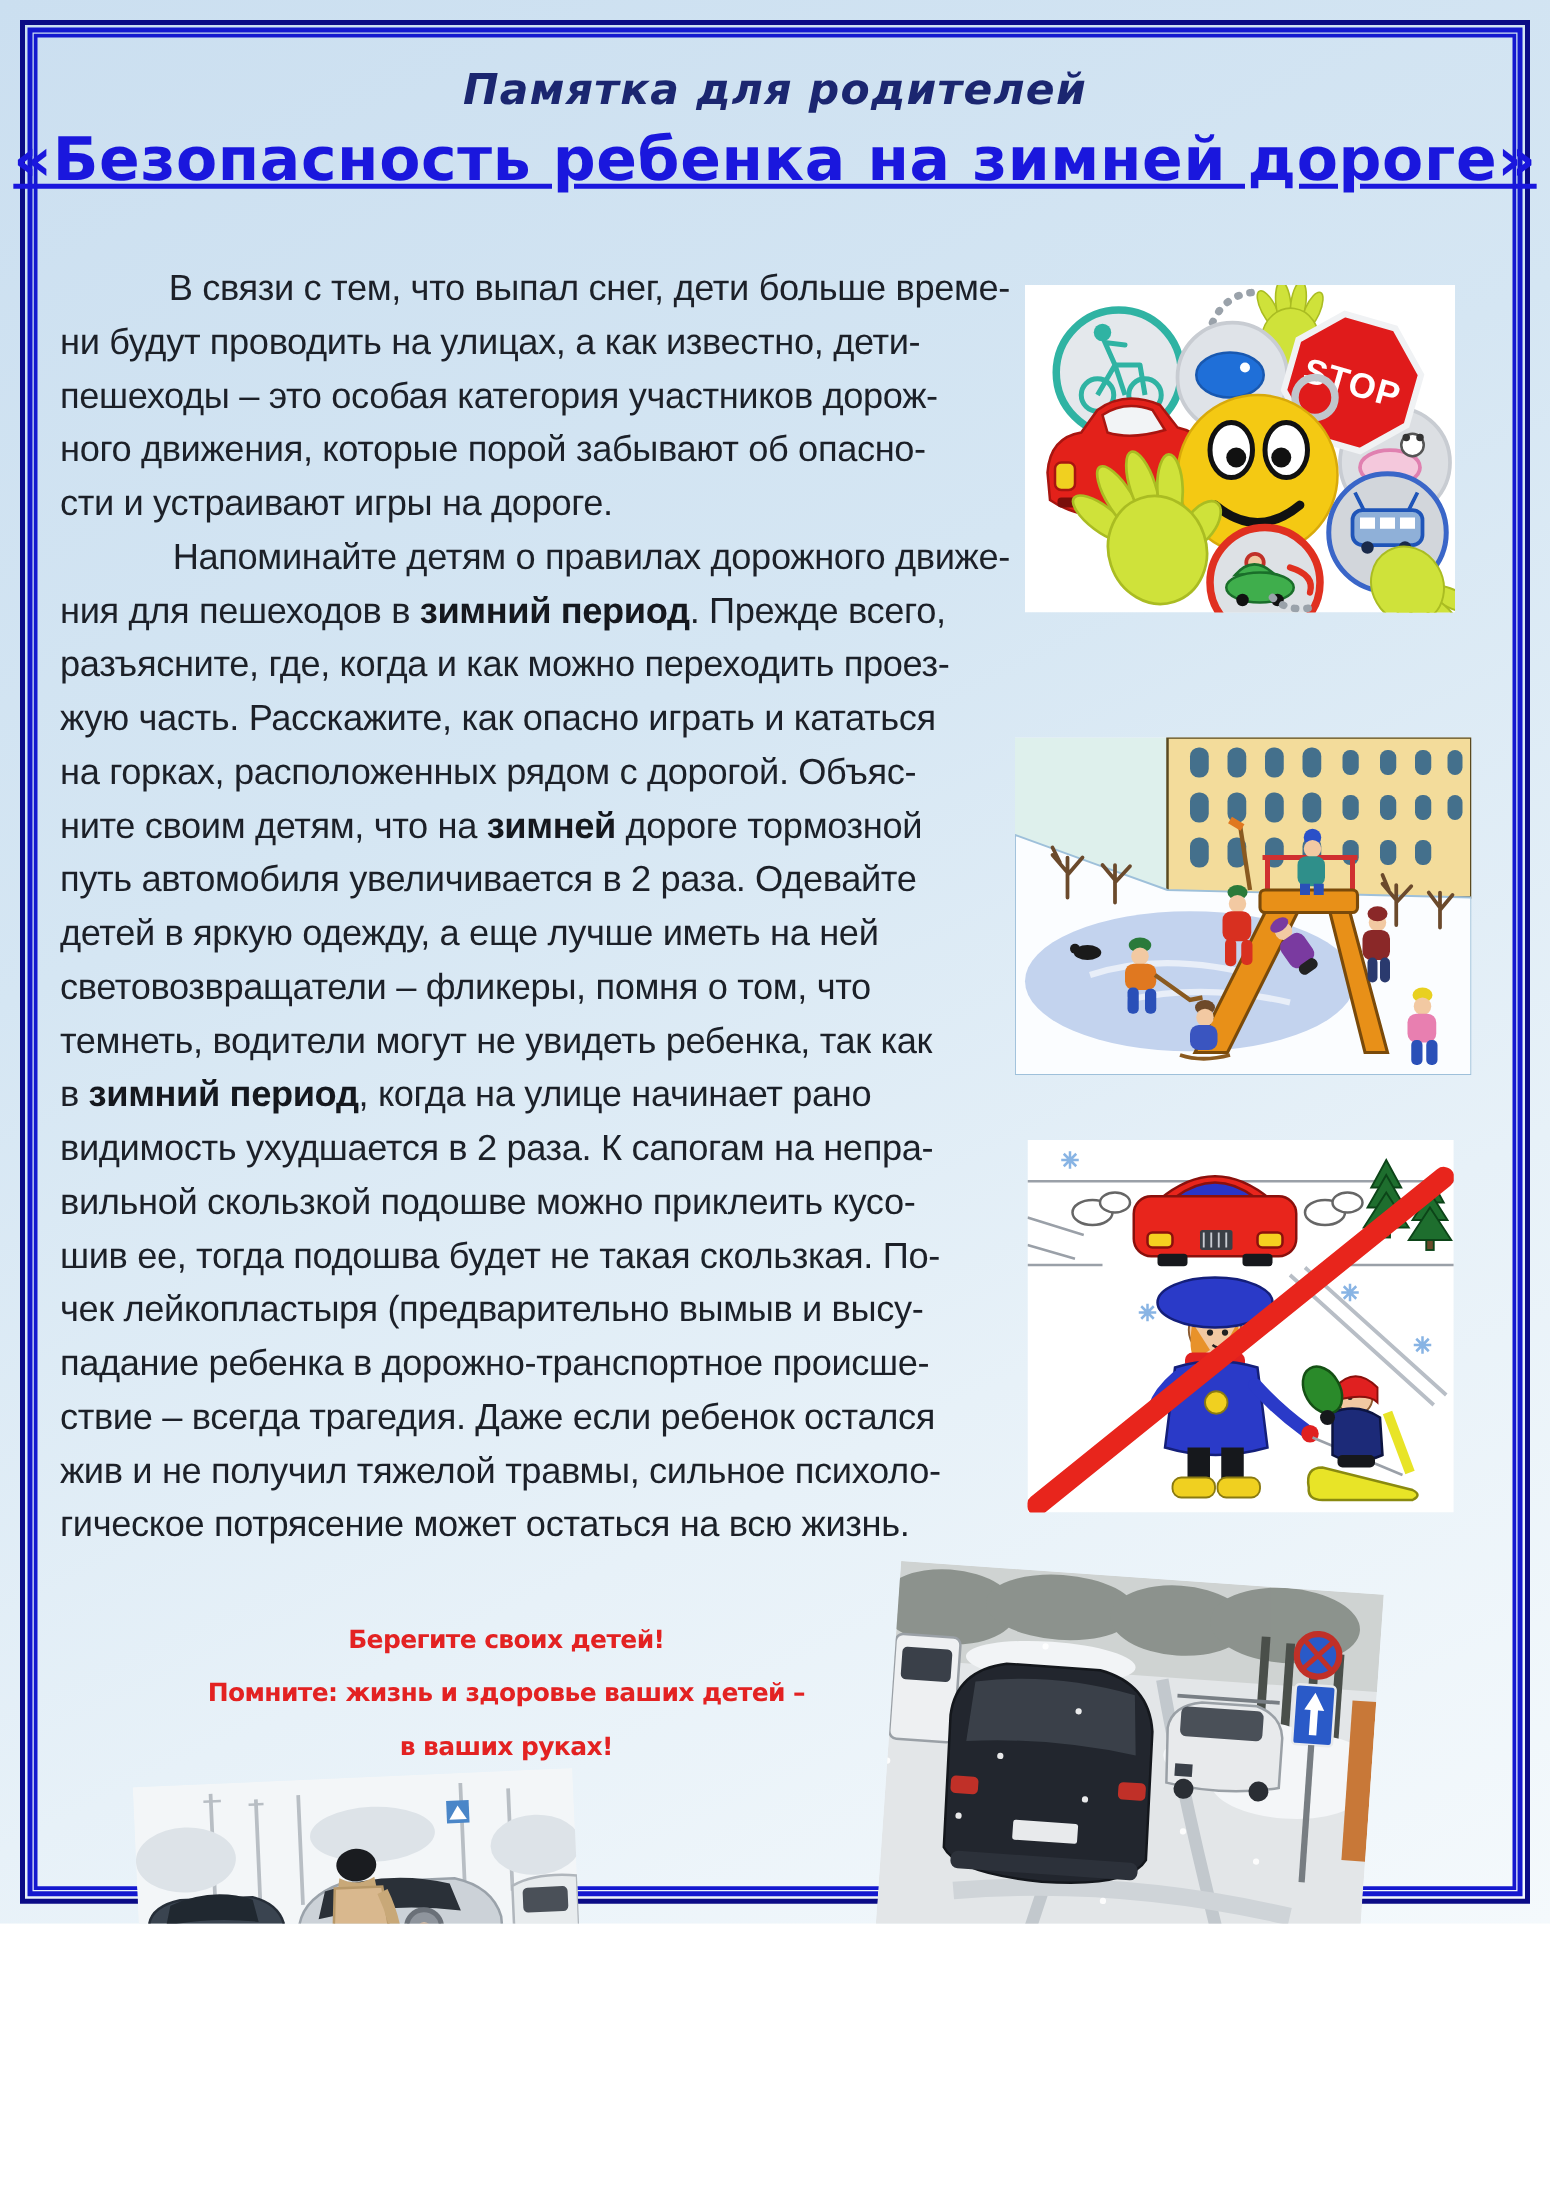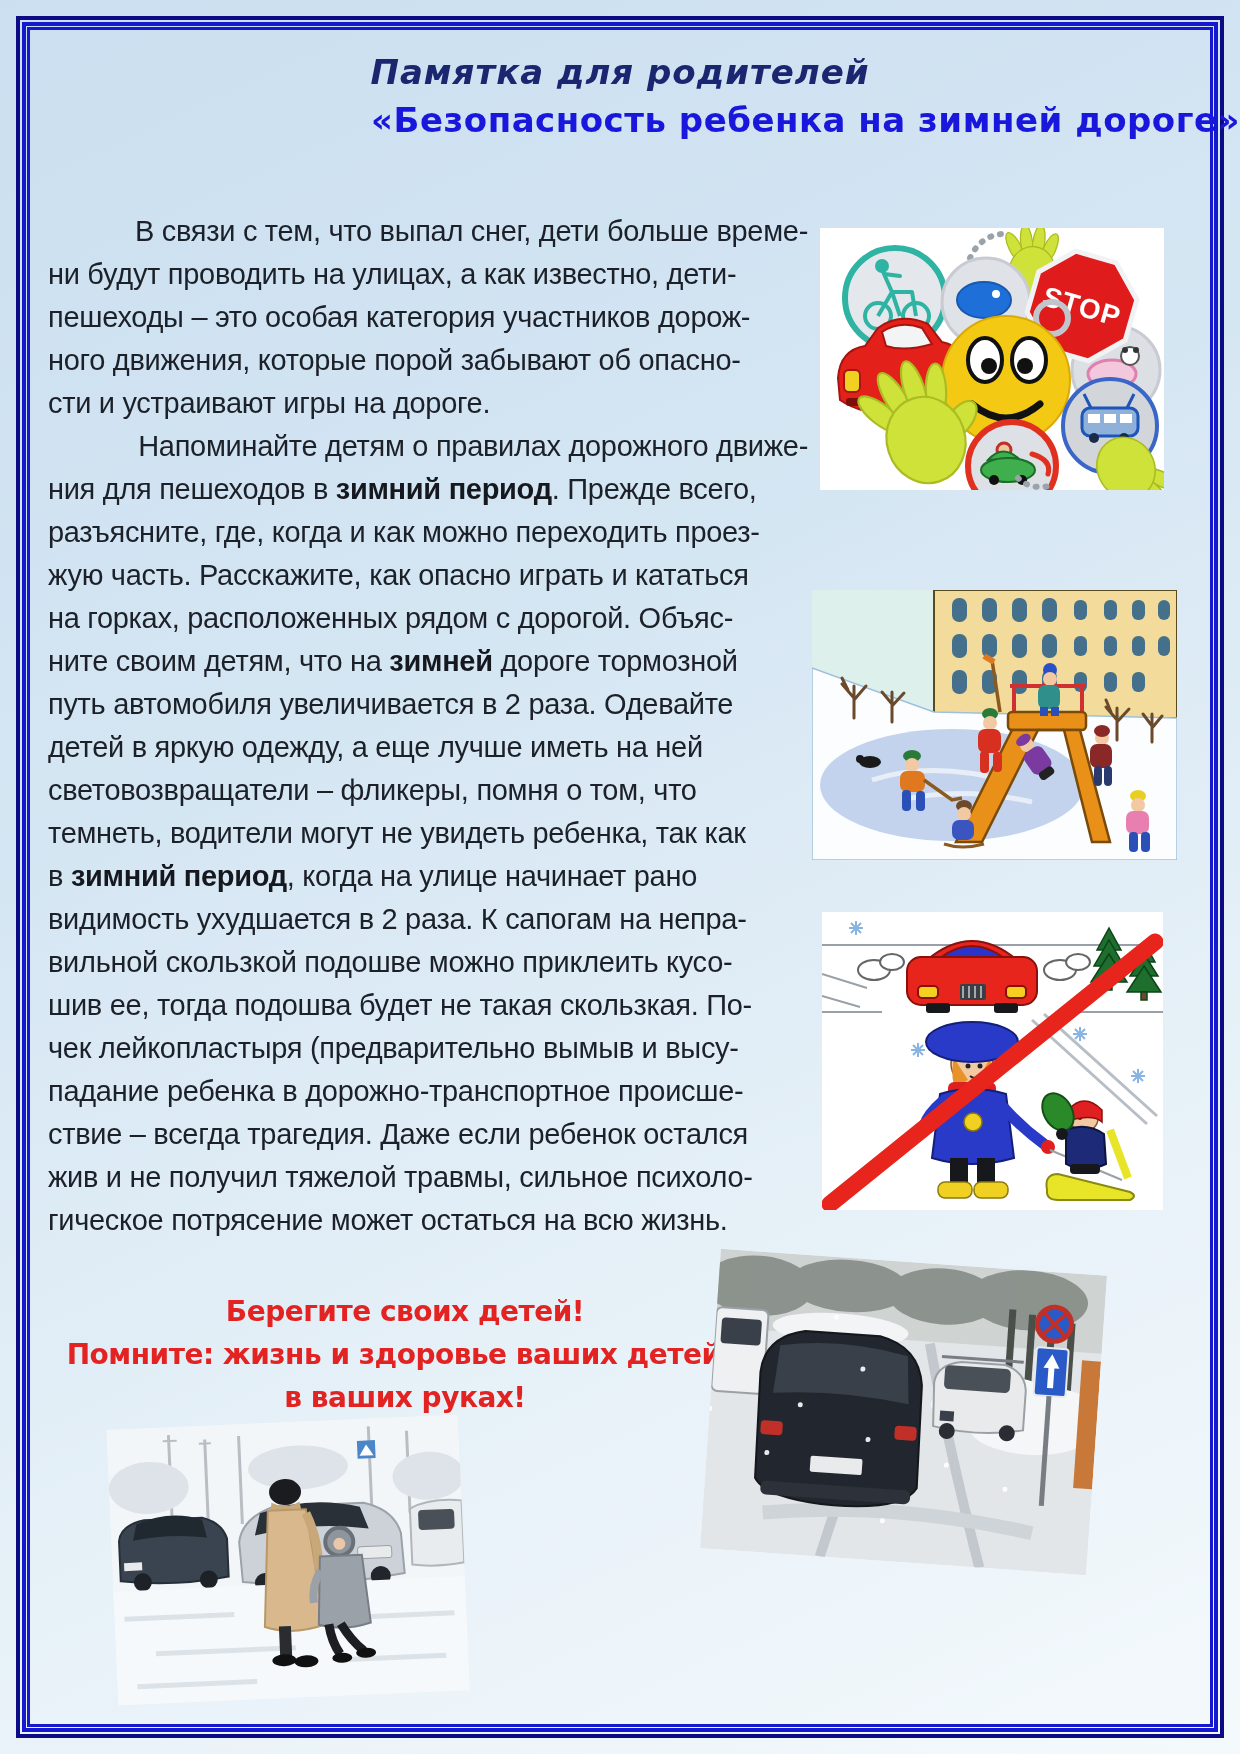--- a/index.html
+++ b/index.html
@@ -1,48 +1,48 @@
 <!DOCTYPE html>
 <html><head>
 <meta charset="utf-8">
 <style>
   html,body{margin:0;padding:0;}
   .page{
     position:relative;
-    width:1240px;height:1754px;
+    width:1240px;height:1539px;
     background:linear-gradient(155deg,#cbdff0 0%,#d5e6f3 38%,#e7f1f8 70%,#f4f9fc 100%);
     overflow:hidden;
     font-family:"Liberation Sans",sans-serif;
   }
   
   .frame-outer{position:absolute;inset:16px;border:4px solid #0b0b86;pointer-events:none;}
   .frame-mid{position:absolute;inset:2px;border:4px solid #1418cf;}
   .frame-inner{position:absolute;inset:1px;border:3px solid #1418cf;}
 
   .title{
     position:absolute;left:0;right:0;top:52px;text-align:center;
     font-family:"DejaVu Sans",sans-serif;font-style:italic;font-weight:bold;
     font-size:34px;color:#1b2670;letter-spacing:1px;
   }
   .subtitle{
-    position:absolute;left:0;right:0;top:100px;text-align:right;
+    position:absolute;left:0;right:0;top:100px;text-align:center;
     font-family:"DejaVu Sans",sans-serif;font-weight:bold;
-    font-size:34px;color:#1a17dd;letter-spacing:0.5px;
+    font-size:48px;color:#1a17dd;letter-spacing:0.5px;text-decoration:underline;
   }
   .article{position:absolute;left:48px;top:210px;width:760px;color:#1c2028;}
   .tline{white-space:nowrap;line-height:43px;font-size:29px;letter-spacing:-0.3px;}
   .tline.indent{padding-left:30px;text-align:right;}
   .tline b{font-weight:bold;color:#15181e;}
 
   .slogan{
     position:absolute;left:55px;top:1290px;width:700px;text-align:center;
     font-family:"DejaVu Sans",sans-serif;font-weight:bold;
     color:#e32222;
   }
-  .slogan-line{font-size:28px;line-height:43px;letter-spacing:-0.5px;}
+  .slogan-line{font-size:20px;line-height:43px;letter-spacing:-0.5px;}
 
   .img-box{position:absolute;}
   .img-box svg{display:block;}
   .photo-tilt-cw{transform:rotate(4deg);}
   .photo-tilt-ccw{transform:rotate(-2.5deg);}
 </style>
 </head>
 <body>
 
 <div class="page">

